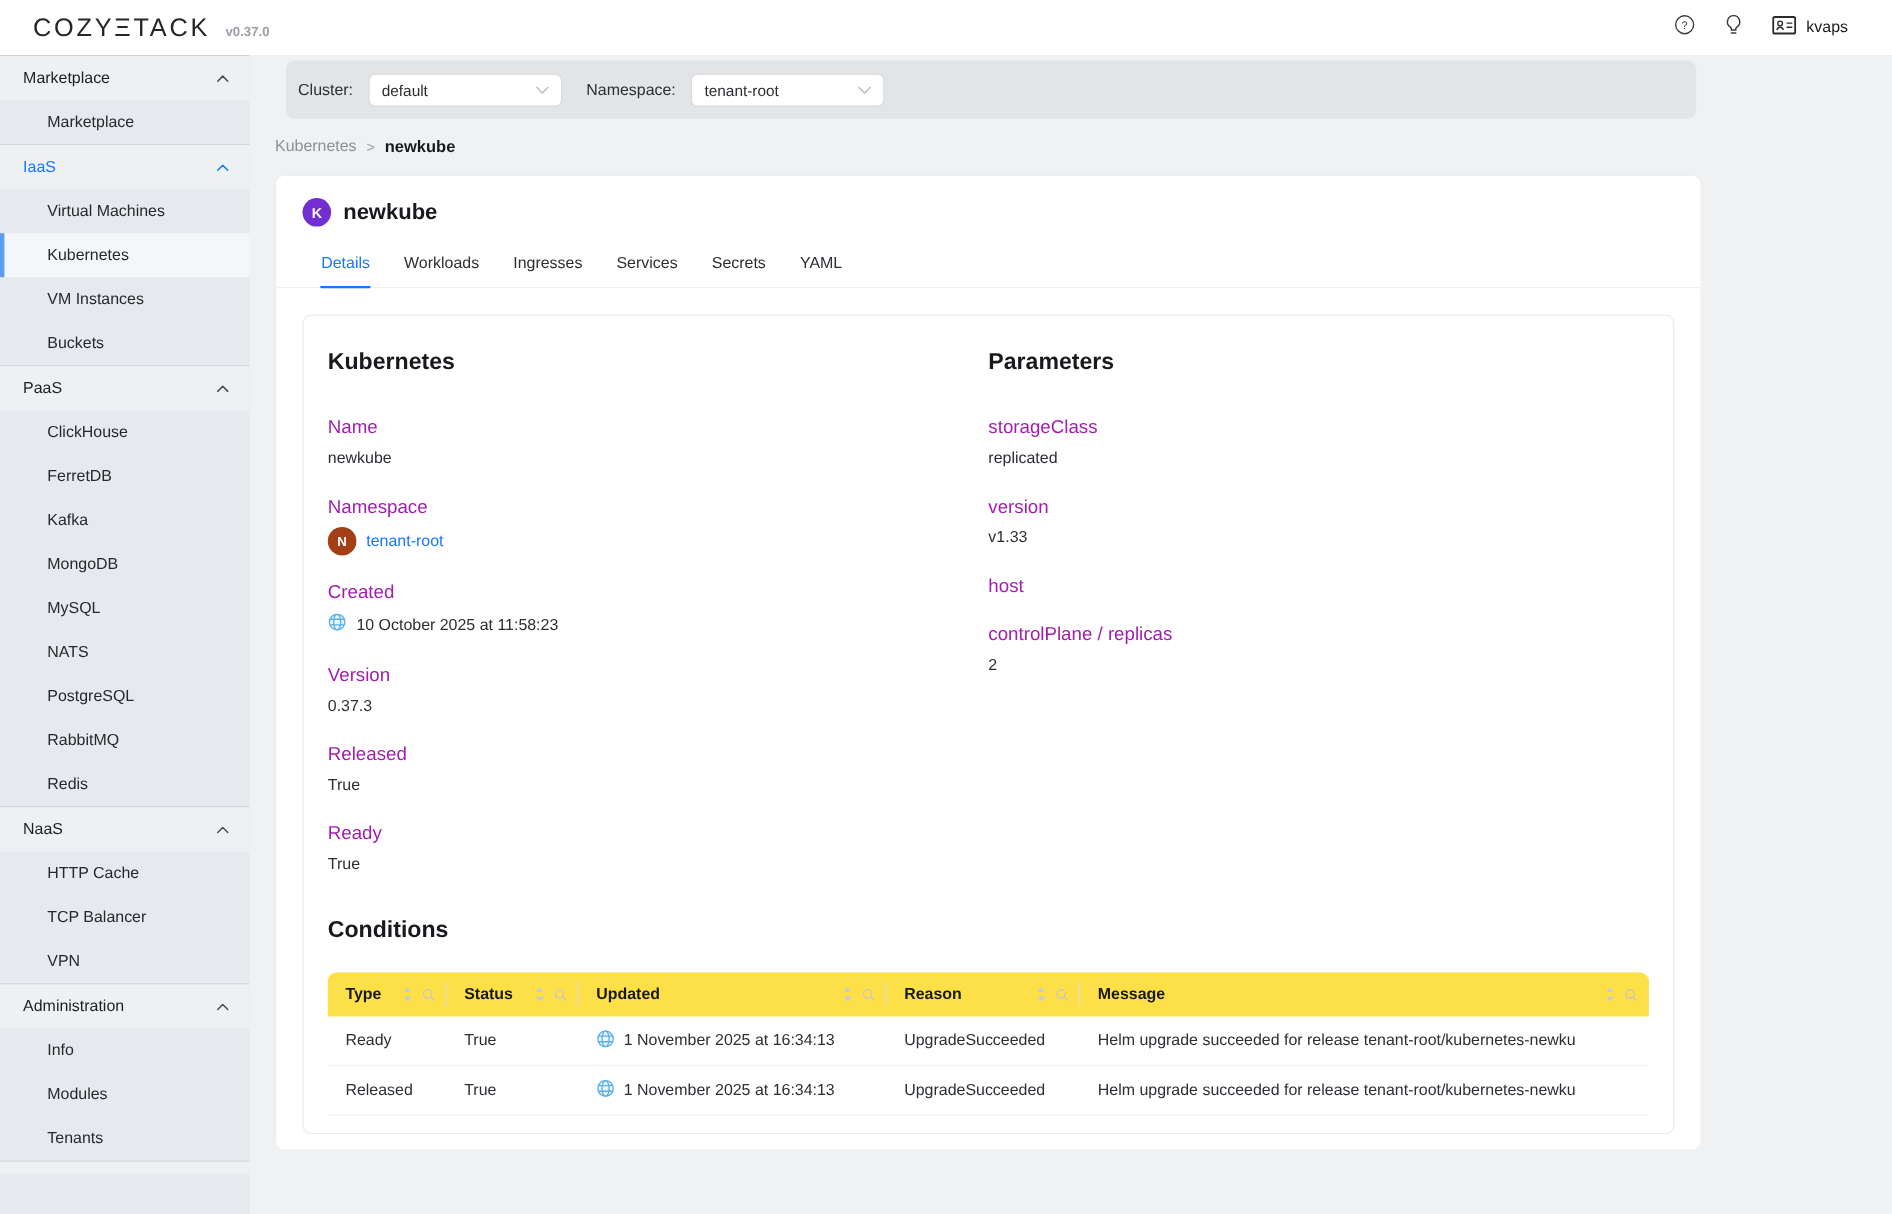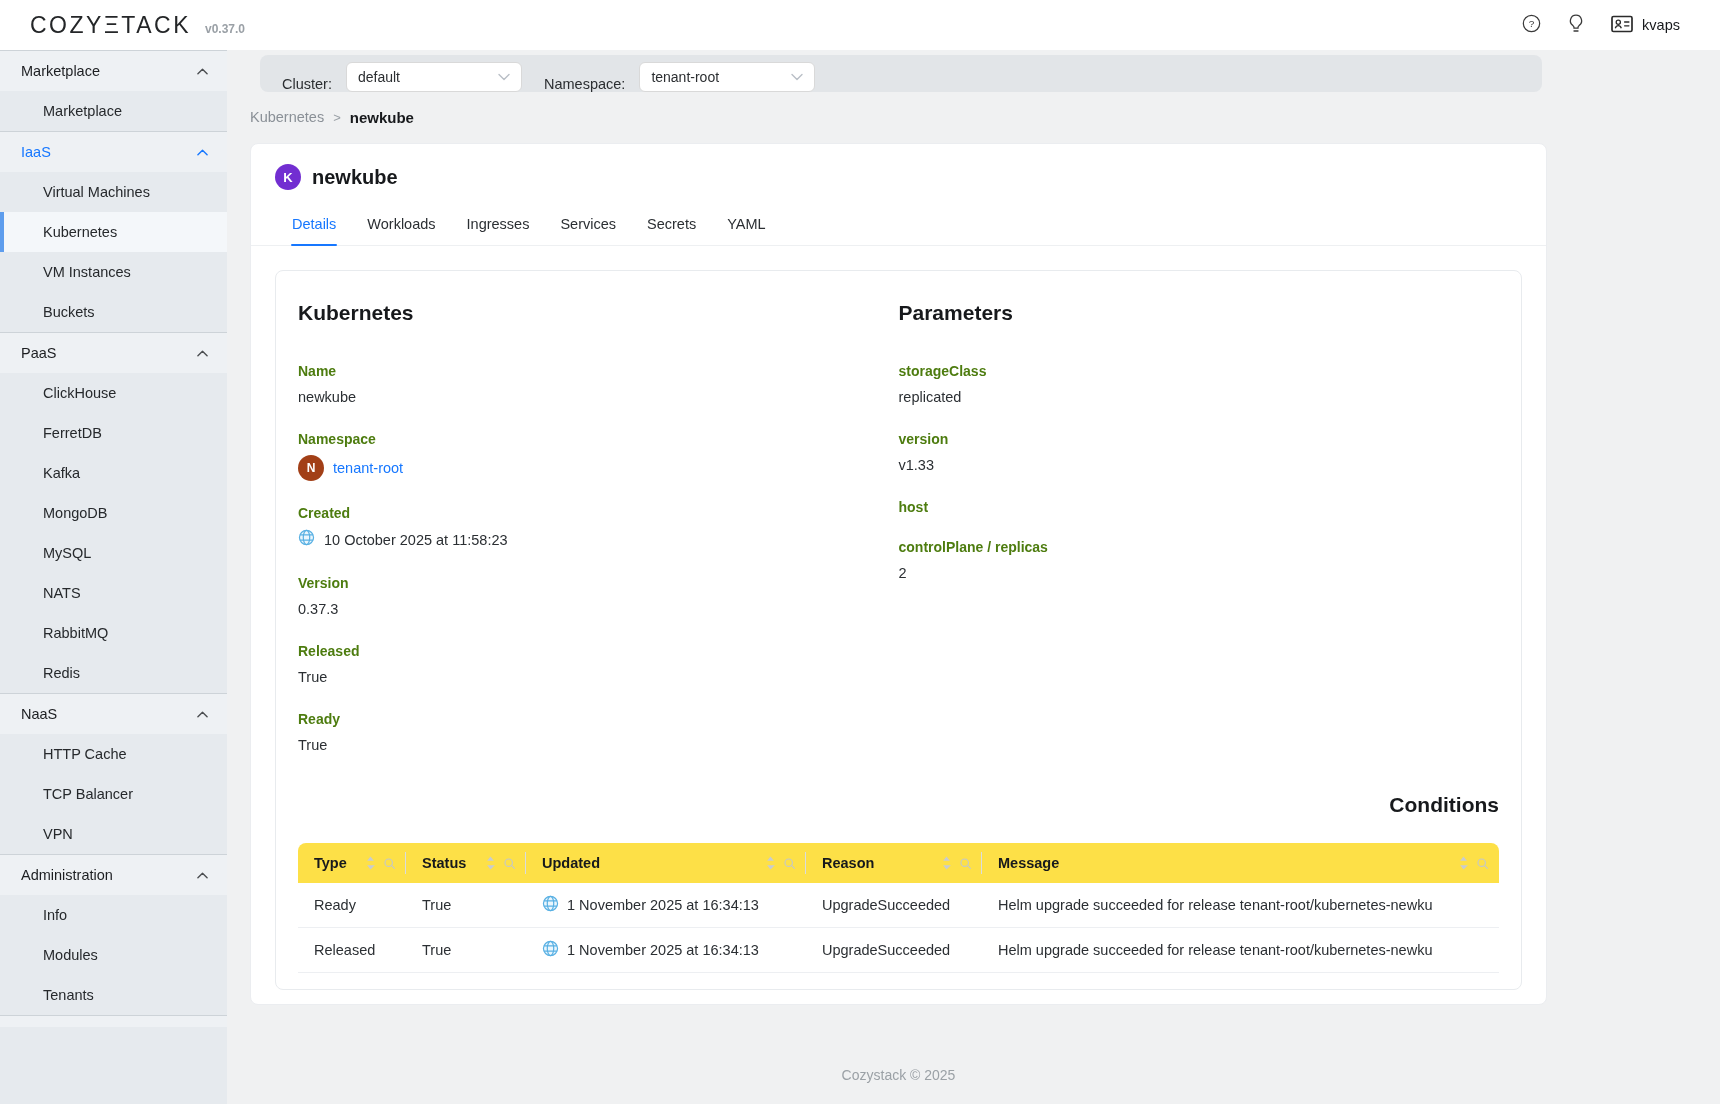--- a/index.html
+++ b/index.html
@@ -23,21 +23,21 @@
   .sb-group-header { height: 40px; display: flex; align-items: center; padding: 0 19px 0 21px; background: #eef1f4; font-size: 14.5px; color: #1c1e21; cursor: pointer; }
   .sb-group-header .chev { margin-left: auto; color: #4a4d50; display: flex; }
   .sb-group-header.accent, .sb-group-header.accent .chev { color: #1677ff; }
   .sb-item { height: 40px; display: flex; align-items: center; padding-left: 43px; font-size: 14.5px; color: #26292c; cursor: pointer; }
   .sb-item.selected { background: #f4f7fa; border-left: 4px solid #5e9ded; padding-left: 39px; }
   .sb-tail { border-top: 1px solid #cdd3d8; background: #eef1f4; height: 12px; }
 
   
   .main { flex: 1; padding: 5px 0 0 23px; overflow: hidden; }
 
-  .ctx-bar { width: 1282px; margin-left: 10px; height: 37px; background: #e2e5e8; border-radius: 8px; display: flex; align-items: flex-end; padding-left: 22px; }
+  .ctx-bar { width: 1282px; margin-left: 10px; height: 53px; background: #e2e5e8; border-radius: 8px; display: flex; align-items: center; padding-left: 11px; }
   .ctx-label { font-size: 14.5px; color: #2b2e31; margin-right: 14px; }
   .ctx-label.second { margin-left: 22px; }
   .select { width: 176px; height: 30px; background: #fff; border: 1px solid #d9d9d9; border-radius: 6px; display: flex; align-items: center; padding: 0 11px; font-size: 14px; color: #2b2e31; cursor: pointer; }
   .select .chev { margin-left: auto; color: #b9bfc6; display: flex; }
 
   .breadcrumb { margin-top: 14px; display: flex; align-items: center; gap: 9px; height: 22px; }
   .bc-parent { font-size: 14.5px; color: #8a9097; cursor: pointer; }
   .bc-sep { font-size: 13px; color: #9aa0a6; }
   .bc-current { font-size: 15px; font-weight: 700; color: #17191c; }
 
@@ -54,26 +54,26 @@
   .tab.active { color: #1677ff; }
   .tab.active::after { content: ''; position: absolute; left: 0; right: 0; bottom: -1px; height: 2px; background: #1677ff; border-radius: 2px; }
 
   .card-body { padding: 24px 24px 14px; }
   .panel { border: 1px solid #e8ebee; border-radius: 8px; padding: 30px 22px 16px; }
   .cols { display: flex; }
   .col { width: 50%; }
   .sec-heading { font-size: 21px; font-weight: 700; color: #17191c; margin-bottom: 38px; }
 
   .field { margin-bottom: 24px; }
-  .f-label { font-size: 14px; font-weight: 700; color: #4d7c0f; margin-bottom: 8px; }
+  .f-label { font-size: 17px; font-weight: 400; color: #a21caf; margin-bottom: 8px; }
   .f-value { font-size: 14.5px; color: #2b2f33; line-height: 20px; }
   .f-value.flex { display: flex; align-items: center; gap: 9px; }
   .link { color: #1677ff; cursor: pointer; }
 
-  .cond-heading { font-size: 21px; font-weight: 700; color: #17191c; margin: 14px 0 26px; text-align: right; }
+  .cond-heading { font-size: 21px; font-weight: 700; color: #17191c; margin: 14px 0 26px; }
 
   .thead { display: flex; background: #fde047; border-radius: 8px 8px 0 0; height: 40px; }
   .th { display: flex; align-items: center; padding: 0 10px 0 16px; position: relative; }
   .th:not(:last-child)::after { content: ''; position: absolute; right: 0; top: 9px; width: 1px; height: 22px; background: #d9dce0; }
   .th-label { font-size: 14.5px; font-weight: 700; color: #17191c; }
   .th-icons { margin-left: auto; display: flex; align-items: center; gap: 8px; }
   .th-icons span { display: flex; cursor: pointer; }
   .tr { display: flex; height: 45px; align-items: center; border-bottom: 1px solid #edeff2; }
   .td { padding: 0 10px 0 16px; font-size: 14.5px; color: #2b2f33; display: flex; align-items: center; gap: 8px; white-space: nowrap; overflow: hidden; }
   .c0 { width: 108px; flex-shrink: 0; } .c1 { width: 120px; flex-shrink: 0; gap: 20px; }
@@ -176,20 +176,23 @@
             <span>Kafka</span>
           </div>
           <div class="sb-item">
             <span>MongoDB</span>
           </div>
           <div class="sb-item">
             <span>MySQL</span>
           </div>
           <div class="sb-item">
             <span>NATS</span>
+          </div>
+          <div class="sb-item">
+            <span>PostgreSQL</span>
           </div>
           <div class="sb-item">
             <span>RabbitMQ</span>
           </div>
           <div class="sb-item">
             <span>Redis</span>
           </div>
         </div>
         <div class="sb-group">
           <div class="sb-group-header">

